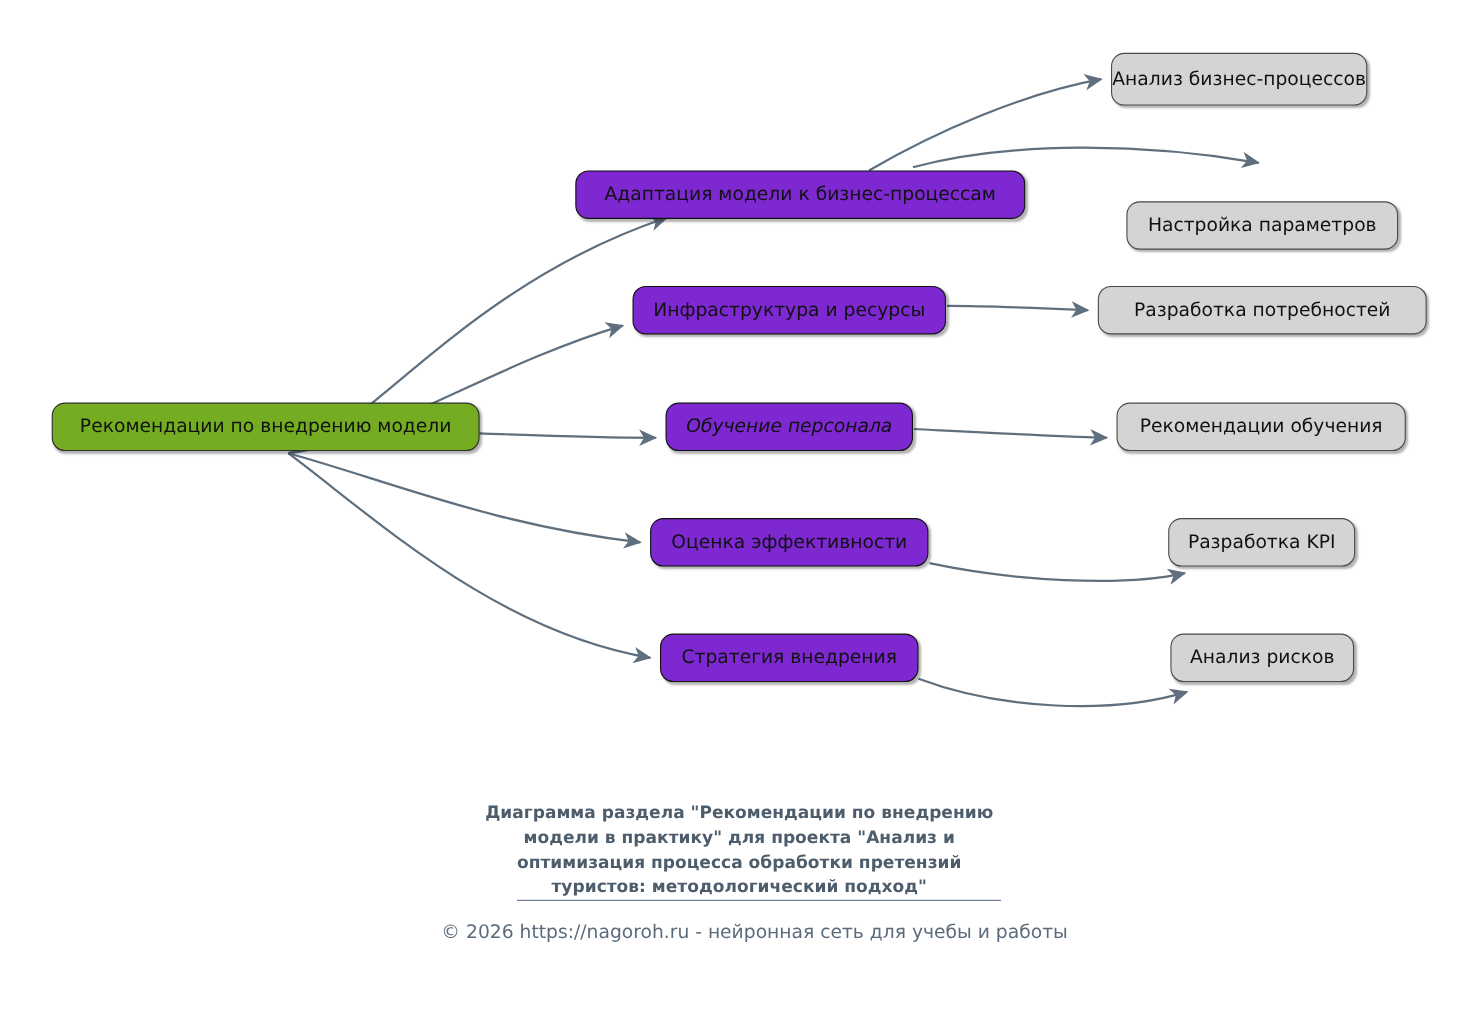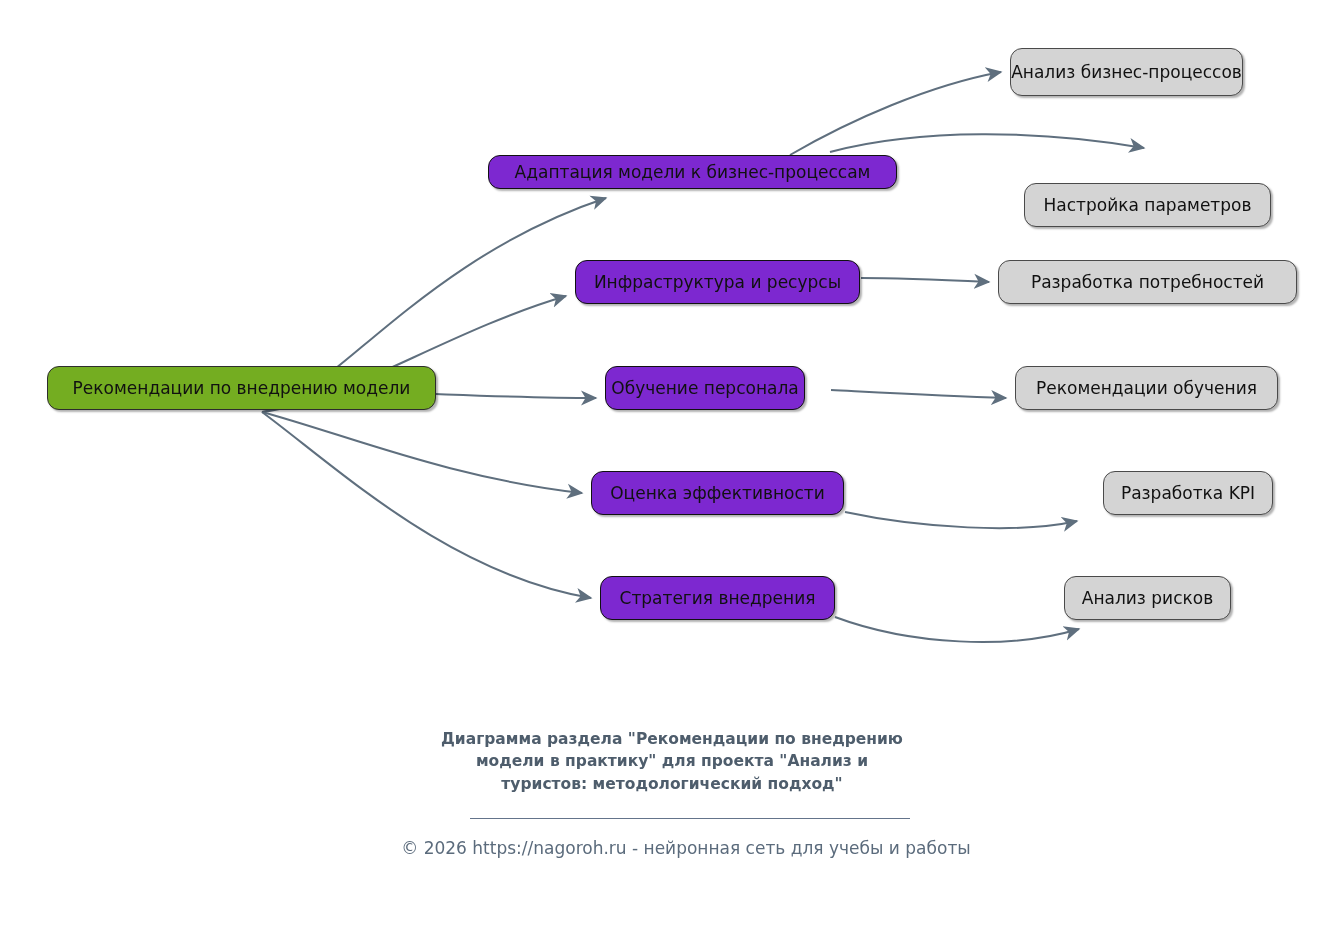--- a/index.html
+++ b/index.html
@@ -81,58 +81,59 @@
         <path d="M 831 390 C 890 393 945 396 1006 398" fill="none" stroke="#5f6f7e" stroke-width="2" marker-end="url(#arrow)"></path>
         <path d="M 845 512 C 920 528 1020 534 1077 521" fill="none" stroke="#5f6f7e" stroke-width="2" marker-end="url(#arrow)"></path>
         <path d="M 835 617 C 910 645 1010 650 1079 629" fill="none" stroke="#5f6f7e" stroke-width="2" marker-end="url(#arrow)"></path>
       </g>
   </svg>
 
   <div id="node-layer">
       <div class="node root" style="left: 47px; top: 366px; width: 389px; height: 44px; background: rgb(116, 173, 33);">
         <span>Рекомендации по внедрению модели</span>
       </div>
-      <div class="node branch" style="left: 488px; top: 155px; width: 409px; height: 34px; background: rgb(125, 40, 208);">
+      <div class="node branch" style="left: 523px; top: 155px; width: 409px; height: 44px; background: rgb(125, 40, 208);">
         <span>Адаптация модели к бизнес-процессам</span>
       </div>
       <div class="node branch" style="left: 575px; top: 260px; width: 285px; height: 44px; background: rgb(125, 40, 208);">
         <span>Инфраструктура и ресурсы</span>
       </div>
-      <div class="node branch" style="left: 605px; top: 366px; width: 200px; height: 44px; background: rgb(125, 40, 208);">
+      <div class="node branch" style="left: 605px; top: 366px; width: 225px; height: 44px; background: rgb(125, 40, 208); font-style: italic;">
         <span>Обучение персонала</span>
       </div>
       <div class="node branch" style="left: 591px; top: 471px; width: 253px; height: 44px; background: rgb(125, 40, 208);">
         <span>Оценка эффективности</span>
       </div>
       <div class="node branch" style="left: 600px; top: 576px; width: 235px; height: 44px; background: rgb(125, 40, 208);">
         <span>Стратегия внедрения</span>
       </div>
       <div class="node leaf" style="left: 1010px; top: 48px; width: 233px; height: 48px; background: rgb(212, 212, 212);">
         <span>Анализ бизнес-процессов</span>
       </div>
       <div class="node leaf" style="left: 1024px; top: 155px; width: 247px; height: 44px; background: rgb(212, 212, 212); margin-top: 28px;">
         <span>Настройка параметров</span>
       </div>
       <div class="node leaf" style="left: 998px; top: 260px; width: 299px; height: 44px; background: rgb(212, 212, 212);">
         <span>Разработка потребностей</span>
       </div>
       <div class="node leaf" style="left: 1015px; top: 366px; width: 263px; height: 44px; background: rgb(212, 212, 212);">
         <span>Рекомендации обучения</span>
       </div>
-      <div class="node leaf" style="left: 1062px; top: 471px; width: 170px; height: 44px; background: rgb(212, 212, 212); margin-left: 41px;">
+      <div class="node leaf" style="left: 1062px; top: 471px; width: 170px; height: 44px; background: rgb(212, 212, 212);">
         <span>Разработка KPI</span>
       </div>
       <div class="node leaf" style="left: 1064px; top: 576px; width: 167px; height: 44px; background: rgb(212, 212, 212);">
         <span>Анализ рисков</span>
       </div>
     </div>
 
   <div class="footer caption">
     <div>Диаграмма раздела "Рекомендации по внедрению</div>
     <div>модели в практику" для проекта "Анализ и</div>
+    <div>оптимизация процесса обработки претензий</div>
     <div>туристов: методологический подход"</div>
   </div>
 
   <div class="rule"></div>
 
   <div class="footer copyright">© 2026 https://nagoroh.ru - нейронная сеть для учебы и работы</div>
 
 </div>
 
 </body></html>

